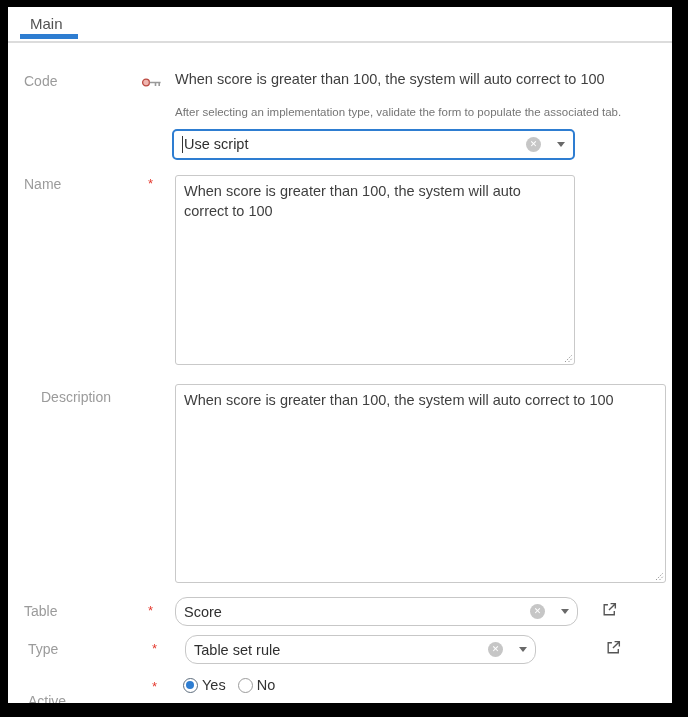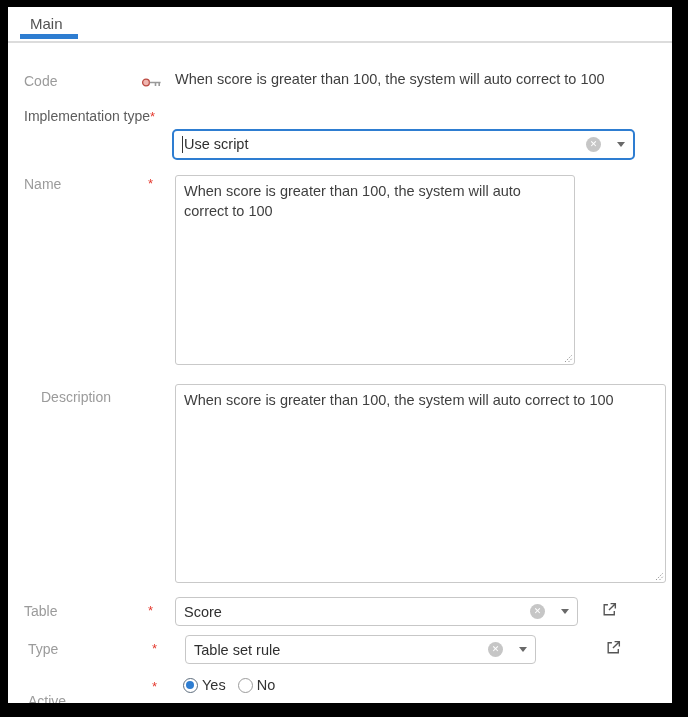--- a/index.html
+++ b/index.html
@@ -16,21 +16,21 @@
   .req { color:#e4392e; font-size:13px; }
   .req-float { position:absolute; color:#e4392e; font-size:13px; }
 
   
   .lbl { position:absolute; font-size:14px; color:#9b9b9b; }
   .lbl-dark { color:#5d5d5d; }
   .value-text { position:absolute; font-size:14.5px; color:#3f3f3f; }
   .helper { position:absolute; font-size:11.5px; color:#757575; }
 
   
-  .combo { position:absolute; background:#fff; border:1px solid #c7c7c7; border-radius:4px; display:flex; align-items:center; padding:0 8px; cursor:pointer; }
+  .combo { position:absolute; background:#fff; border:1px solid #c7c7c7; border-radius:12px; display:flex; align-items:center; padding:0 8px; cursor:pointer; }
   .combo.focused { border:2px solid #2e7dd1; border-radius:5px; }
   .combo .text { font-size:14.5px; color:#2f2f2f; flex:1; white-space:nowrap; overflow:hidden; }
   .caret-line { display:inline-block; width:1px; height:17px; background:#333; vertical-align:middle; margin-right:1px; }
   .clear-btn { width:15px; height:15px; border-radius:50%; background:#c6c6c6; color:#fff; font-size:9px; line-height:15px; text-align:center; font-weight:bold; margin-right:16px; flex:0 0 auto; cursor:pointer; }
   .dd-caret { width:0; height:0; border-left:4.5px solid transparent; border-right:4.5px solid transparent; border-top:5.5px solid #696969; flex:0 0 auto; cursor:pointer; }
 
   
   textarea.ta { position:absolute; border:1px solid #c9c9c9; border-radius:3px; padding:5px 8px; font-family:"Liberation Sans","DejaVu Sans",sans-serif; font-size:14.5px; color:#3f3f3f; resize:none; outline:none; line-height:1.4; }
   .resize-handle { position:absolute; width:12px; height:12px; pointer-events:none; }
 
@@ -57,22 +57,22 @@
     <div class="tab-main-underline"></div>
     <div class="tabbar-line"></div>
 
     <div class="lbl" style="left:16px; top:66px;">Code</div>
     <svg class="key-icon" width="22" height="13" viewBox="0 0 22 13">
       <circle cx="5" cy="5.5" r="3.4" fill="#f0b6b0" stroke="#bb4a42" stroke-width="1.3"></circle>
       <path d="M8.6 5.5 h11 M14.5 5.5 v3.4 M18.2 5.5 v3.4" stroke="#9a9a9a" stroke-width="1.6" fill="none"></path>
     </svg>
     <div class="value-text" style="left:167px; top:64px;">When score is greater than 100, the system will auto correct to 100</div>
 
-    <div class="lbl lbl-dark" style="left:16px; top:101px;"><span>Implementation type</span><span class="req">*</span></div>
-    <div class="combo focused" style="left:164px; top:122px; width:463px; height:31px;">
+    <div class="helper" style="left:167px; top:99px;">After selecting an implementation type, validate the form to populate the associated tab.</div>
+    <div class="combo focused" style="left:164px; top:122px; width:403px; height:31px;">
       <span class="text"><span class="caret-line"></span><span>Use script</span></span>
       <span class="clear-btn">✕</span>
       <span class="dd-caret"></span>
     </div>
 
     <div class="lbl" style="left:16px; top:169px;">Name</div>
     <span class="req-float" style="left:140px; top:169px;">*</span>
     <textarea class="ta" style="left: 167px; top: 168px; width: 400px; height: 190px;">When score is greater than 100, the system will auto correct to 100</textarea>
     <svg class="resize-handle" style="left:554px; top:345px;" viewBox="0 0 12 12">
       <path d="M3 10 L10 3 M6.5 10 L10 6.5" stroke="#999" stroke-width="1" fill="none" stroke-dasharray="1.5,1.5"></path>

